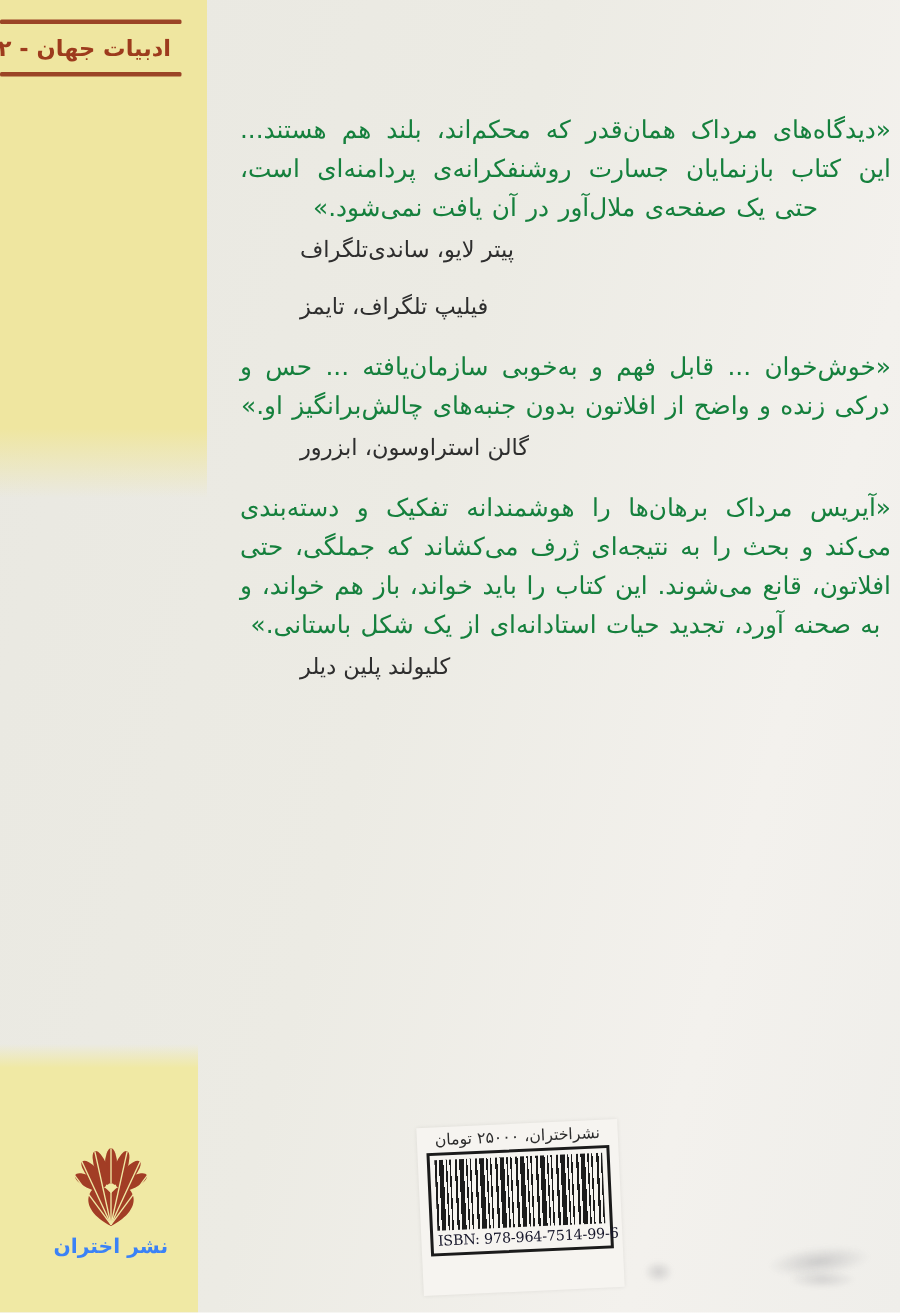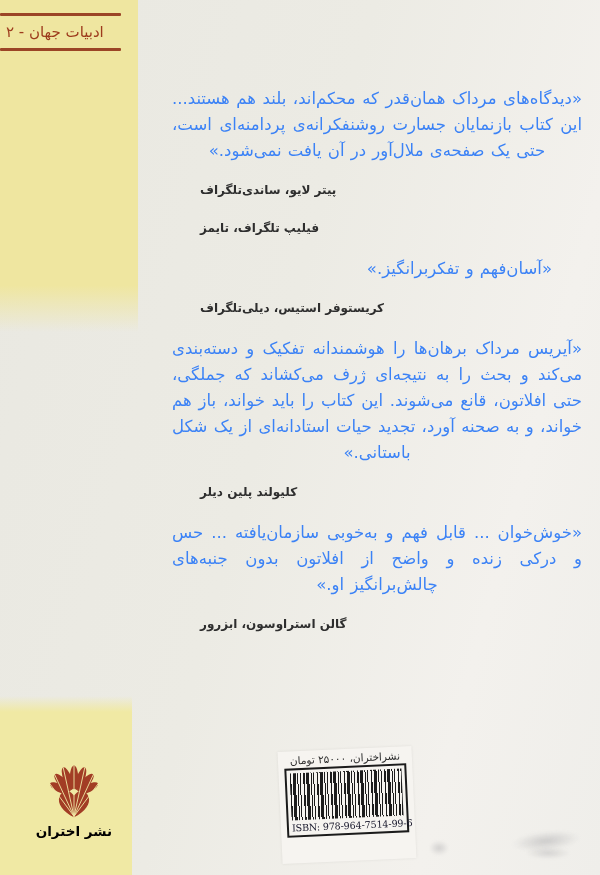--- a/index.html
+++ b/index.html
@@ -9,33 +9,33 @@
     font-family:"DejaVu Sans",sans-serif;
   }
   
   .yellow-top{position:absolute;left:0;top:0;width:138px;height:332px;z-index:1;
     background:linear-gradient(180deg,#efe6a0 0%,#efe6a0 86%,rgba(239,230,160,0) 100%);}
   .yellow-bottom{position:absolute;left:0;top:696px;width:132px;height:179px;z-index:1;
     background:linear-gradient(180deg,rgba(240,233,164,0) 0,#f0e9a4 16px,#f0e9a4 100%);}
   
   .badge{position:absolute;left:0;top:13px;width:121px;z-index:3;}
   .badge-rule{height:3px;background:#9b4526;border-radius:1px;}
-  .badge-label{direction:rtl;text-align:left;padding:0 7px 0 6px;height:32px;line-height:32px;
-    font-size:15px;font-weight:normal;color:#9d3b1d;letter-spacing:-0.2px;white-space:nowrap;}
+  .badge-label{direction:rtl;text-align:center;padding:0 7px 0 6px;height:32px;line-height:32px;
+    font-size:15px;font-weight:bold;color:#9d3b1d;letter-spacing:-0.2px;white-space:nowrap;}
   
   .reviews{position:absolute;left:156px;top:70px;width:442px;z-index:2;direction:rtl;color:#3c3c3c;}
-  .quote{margin:16px;font-size:16.5px;line-height:26px;text-align:justify;text-align-last:center;
-    word-spacing:1px;color:#3b82f6;}
+  .quote{margin:4px;font-size:16.5px;line-height:26px;text-align:justify;text-align-last:center;
+    word-spacing:1px;color:#15803d;}
   .quote.single{text-align:start;text-align-last:start;padding-right:30px;}
-  .attr{margin:2px 0 18px 0;font-size:12px;line-height:20px;font-weight:bold;color:#2e2e2e;
+  .attr{margin:2px 0 18px 0;font-size:15px;line-height:20px;font-weight:normal;color:#2e2e2e;
     text-align:left;padding-left:44px;white-space:nowrap;}
   
   .publisher{position:absolute;left:36px;top:760px;width:76px;z-index:3;text-align:center;}
   .publisher svg{display:block;margin:0 auto;}
-  .pub-name{direction:rtl;margin-top:1px;font-size:13.5px;font-weight:bold;color:#000000;
+  .pub-name{direction:rtl;margin-top:1px;font-size:13.5px;font-weight:bold;color:#3b82f6;
     letter-spacing:-0.5px;white-space:nowrap;}
   
   .sticker{position:absolute;left:280px;top:749px;width:134px;height:112px;z-index:3;
     background:#f6f4f0;transform:rotate(-2.6deg);box-shadow:0 0 3px rgba(0,0,0,0.08);}
   .price{direction:rtl;text-align:center;font-size:10.5px;color:#2c2c2c;padding-top:3px;
     white-space:nowrap;letter-spacing:-0.2px;}
   .bc-box{margin:2px 6px 0 6px;border:2px solid #1b1b1b;padding:3px 3px 2px 3px;}
   .bars{height:47px;
     background:repeating-linear-gradient(90deg,
       #1c1c1c 0 1.5px,rgba(0,0,0,0) 1.5px 3px,
@@ -68,33 +68,29 @@
 <div class="reviews" id="reviews">
   <div class="quote-block">
     <p class="quote">«دیدگاه‌های مرداک همان‌قدر که محکم‌اند، بلند هم هستند... این کتاب بازنمایان جسارت روشنفکرانه‌ی پردامنه‌ای است، حتی یک صفحه‌ی ملال‌آور در آن یافت نمی‌شود.»</p>
     <p class="attr">پیتر لایو، ساندی‌تلگراف</p>
   </div>
 
   <div class="quote-block">
     <p class="attr">فیلیپ تلگراف، تایمز</p>
   </div>
 
+
   <div class="quote-block">
-    <p class="quote single">«آسان‌فهم و تفکربرانگیز.»</p>
-    <p class="attr">کریستوفر استیس، دیلی‌تلگراف</p>
+    <p class="quote">«خوش‌خوان ... قابل فهم و به‌خوبی سازمان‌یافته ... حس و درکی زنده و واضح از افلاتون بدون جنبه‌های چالش‌برانگیز او.»</p>
+    <p class="attr">گالن استراوسون، ابزرور</p>
   </div>
 
   <div class="quote-block">
     <p class="quote">«آیریس مرداک برهان‌ها را هوشمندانه تفکیک و دسته‌بندی می‌کند و بحث را به نتیجه‌ای ژرف می‌کشاند که جملگی، حتی افلاتون، قانع می‌شوند. این کتاب را باید خواند، باز هم خواند، و به صحنه آورد، تجدید حیات استادانه‌ای از یک شکل باستانی.»</p>
     <p class="attr">کلیولند پلین دیلر</p>
-  </div>
-
-  <div class="quote-block">
-    <p class="quote">«خوش‌خوان ... قابل فهم و به‌خوبی سازمان‌یافته ... حس و درکی زنده و واضح از افلاتون بدون جنبه‌های چالش‌برانگیز او.»</p>
-    <p class="attr">گالن استراوسون، ابزرور</p>
   </div>
 </div>
 
 <div class="publisher">
   <svg width="58" height="62" viewBox="0 0 64 66">
     <g fill="#a23d25">
       <ellipse cx="0" cy="-20" rx="4.6" ry="13.2" transform="translate(32,38) rotate(0)"></ellipse>
       <ellipse cx="0" cy="-20" rx="4.6" ry="13.2" transform="translate(32,38) rotate(21)"></ellipse>
       <ellipse cx="0" cy="-20" rx="4.6" ry="13.2" transform="translate(32,38) rotate(-21)"></ellipse>
       <ellipse cx="0" cy="-19" rx="4.6" ry="12.6" transform="translate(32,38) rotate(42)"></ellipse>

